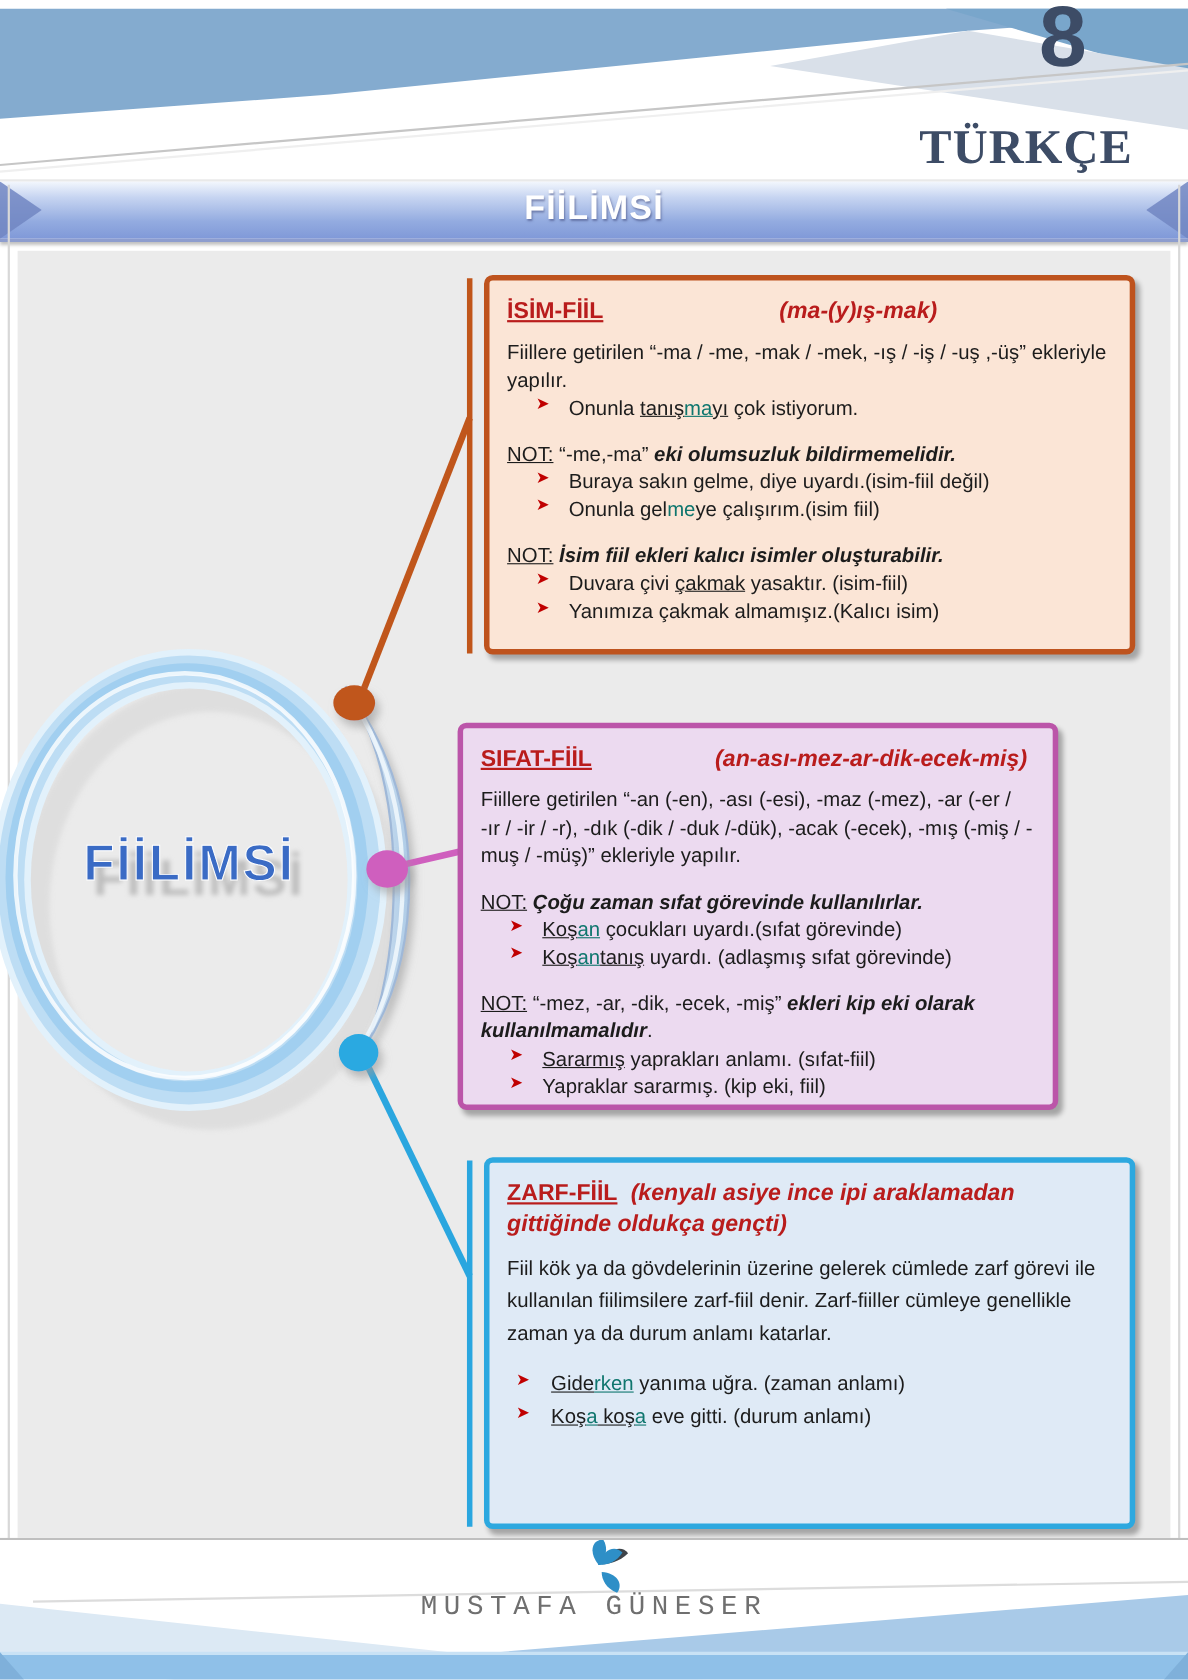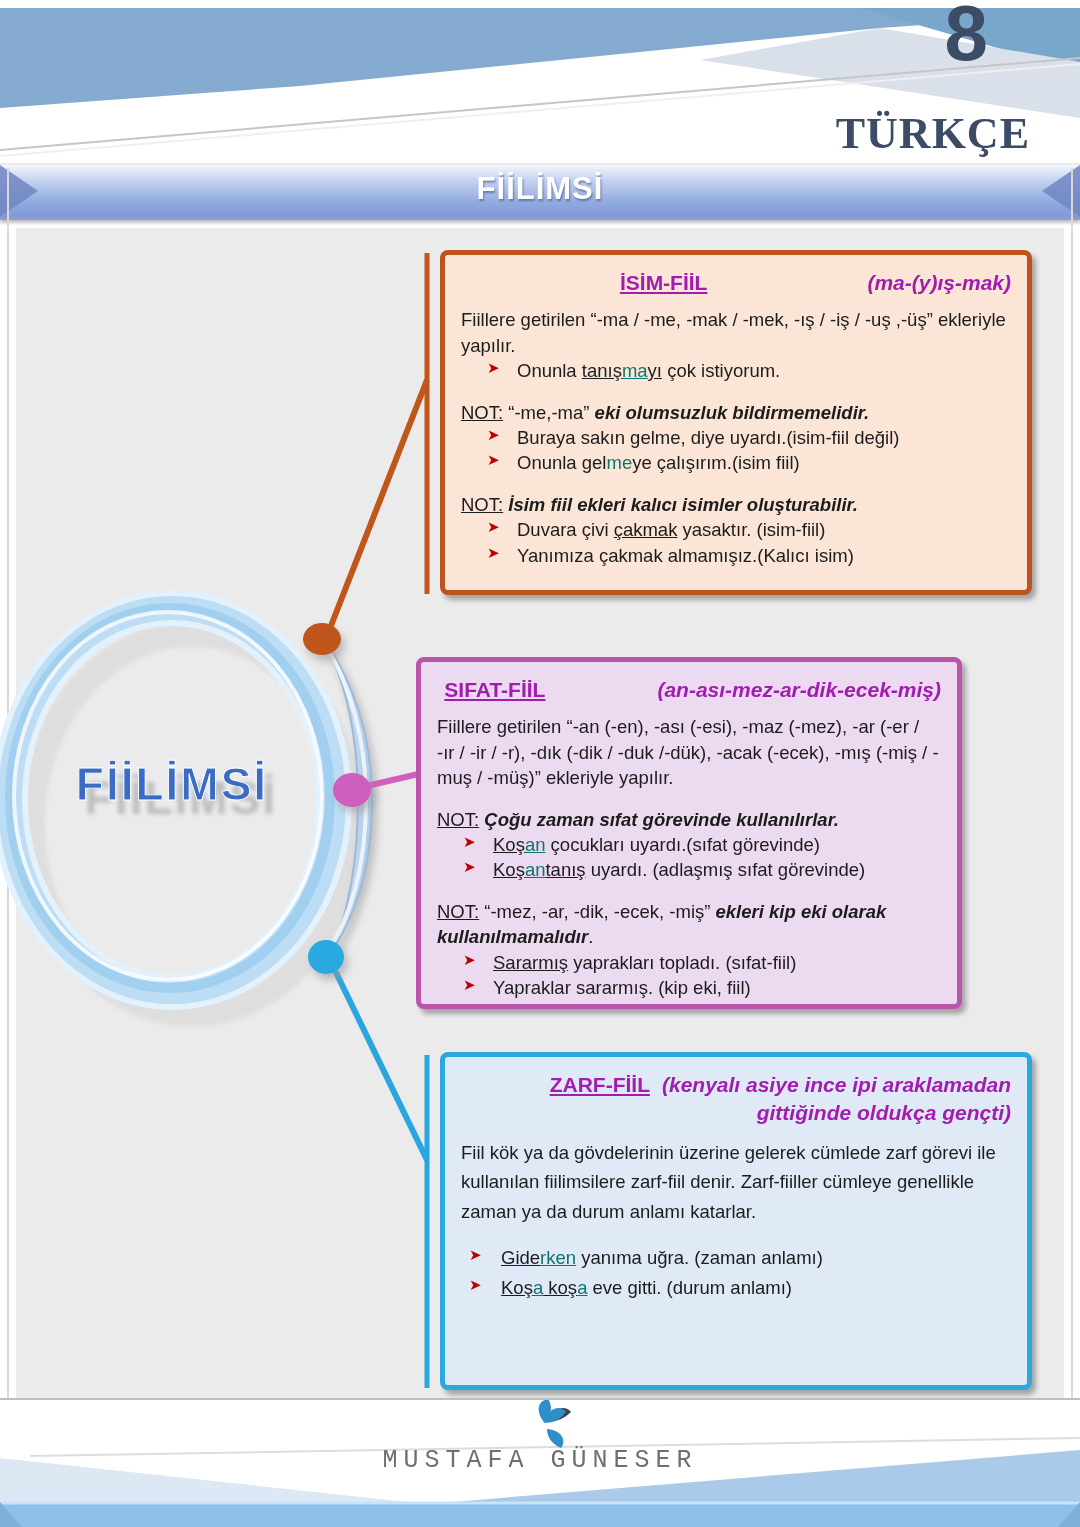--- a/index.html
+++ b/index.html
@@ -31,21 +31,21 @@
   
   .diagram{position:absolute;left:0;top:0;width:1080px;height:1527px;pointer-events:none;}
 
   
   .infobox{position:absolute;border-style:solid;border-width:5px;border-radius:8px;
     padding:10px 16px 10px 16px;box-sizing:border-box;box-shadow:4px 5px 5px rgba(0,0,0,.3);}
   .box-isim{left:440px;top:250px;width:592px;height:345px;border-color:#be531e;background:#fbe5d6;}
   .box-sifat{left:416px;top:657px;width:546px;height:352px;border-color:#bb55a9;background:#ecdaf0;}
   .box-zarf{left:440px;top:1052px;width:592px;height:338px;border-color:#2da8df;background:#dfeaf6;}
 
-  .box-title{font-size:21px;font-weight:bold;color:#a21caf;margin:4px 0 10px 0;line-height:1.35;text-align:right;}
+  .box-title{font-size:21px;font-weight:bold;color:#b91c1c;margin:4px 0 10px 0;line-height:1.35;}
   .t-main{text-decoration:underline;}
   .t-suffix{font-style:italic;}
   .box-isim .t-suffix{margin-left:160px;}
   .box-sifat .t-suffix{margin-left:112px;}
   .box-zarf .t-suffix{margin-left:12px;}
 
   .box-body{font-size:18.5px;color:#1c1c1c;line-height:1.36;}
   .box-zarf .box-body{line-height:1.6;}
   .ln{margin:0;}
   .ln.gap{height:17px;}
@@ -166,21 +166,21 @@
       <span class="t-main">SIFAT-FİİL</span><span class="t-suffix">(an-ası-mez-ar-dik-ecek-miş)</span>
     </div>
     <div class="box-body">
         <div class="ln p"><span>Fiillere </span><span class="st-i">getirilen “-an (-en), -ası (-esi), -maz (-mez), -ar (-er / -ır / -ir / -r), -dık (-dik / -duk /-dük), -acak (-ecek), -mış (-miş / -muş / -müş)”</span><span> ekleriyle yapılır.</span></div>
         <div class="ln gap"></div>
         <div class="ln p"><span class="st-bu">NOT:</span><span> </span><span class="st-bi">Çoğu zaman sıfat görevinde kullanılırlar.</span></div>
         <div class="ln bullet"><span class="arrow">➤</span><span class="st-u">Koş</span><span class="st-u st-blue">an</span><span> çocukları uyardı.(sıfat görevinde)</span></div>
         <div class="ln bullet"><span class="arrow">➤</span><span class="st-u">Koş</span><span class="st-u st-blue">an</span><span class="st-u">tanış</span><span> uyardı. (adlaşmış sıfat görevinde)</span></div>
         <div class="ln gap"></div>
         <div class="ln p"><span class="st-bu">NOT:</span><span> </span><span class="st-i">“-mez, -ar, -dik, -ecek, -miş”</span><span> </span><span class="st-bi">ekleri kip eki olarak kullanılmamalıdır</span><span>.</span></div>
-        <div class="ln bullet"><span class="arrow">➤</span><span class="st-u">Sararmış</span><span> yaprakları topladı. (sıfat-fiil)</span></div>
+        <div class="ln bullet"><span class="arrow">➤</span><span class="st-u">Sararmış</span><span> yaprakları anlamı. (sıfat-fiil)</span></div>
         <div class="ln bullet"><span class="arrow">➤</span><span>Yapraklar sararmış. (kip eki, fiil)</span></div>
       </div>
   </div>
 
   <div class="infobox box-zarf">
     <div class="box-title">
       <span class="t-main">ZARF-FİİL</span><span class="t-suffix">(kenyalı asiye ince ipi araklamadan gittiğinde oldukça gençti)</span>
     </div>
     <div class="box-body">
         <div class="ln p"><span>Fiil kök ya da gövdelerinin üzerine gelerek cümlede zarf görevi ile kullanılan fiilimsilere zarf-fiil denir. Zarf-fiiller cümleye genellikle zaman ya da durum anlamı katarlar.</span></div>

